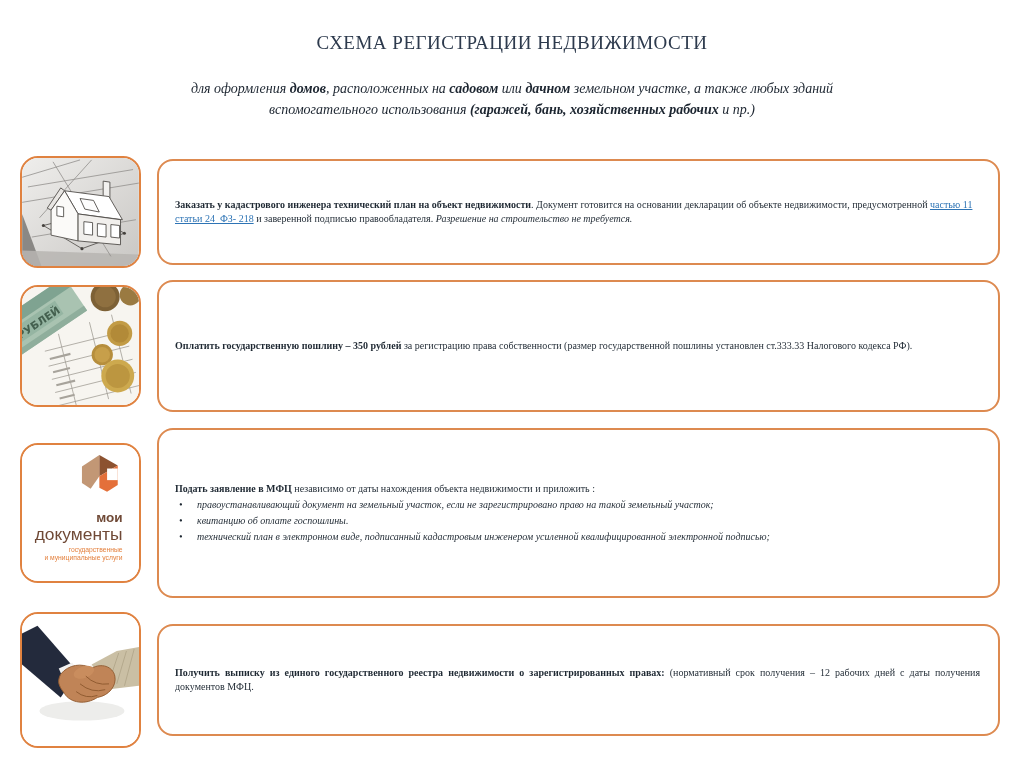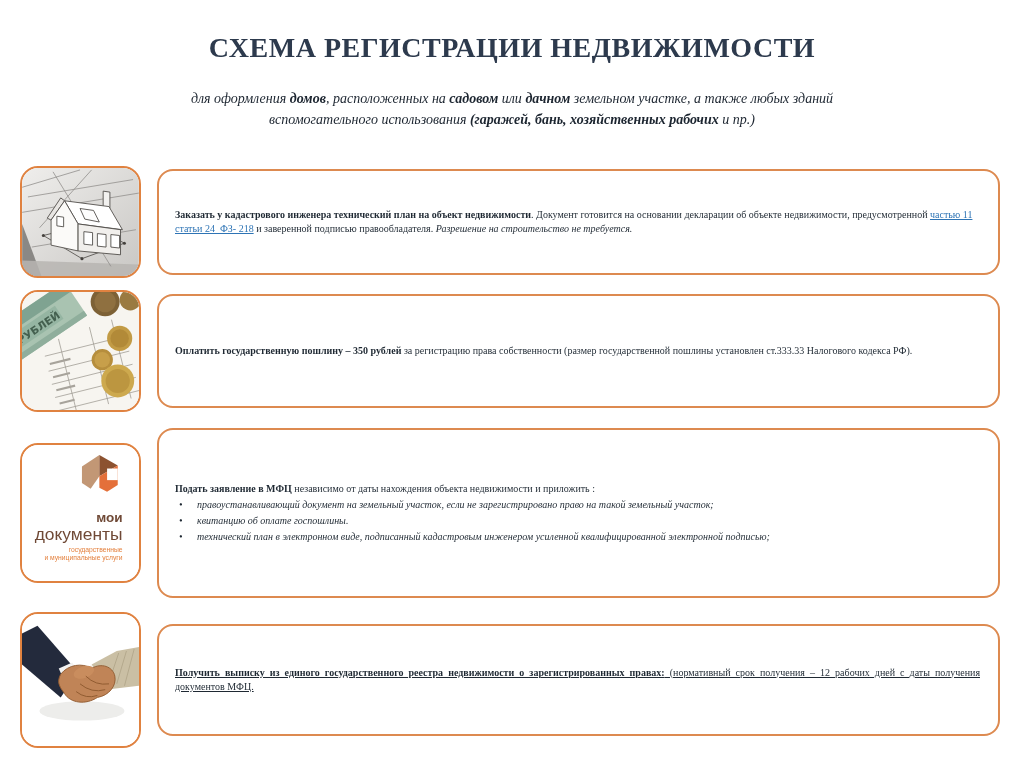--- a/index.html
+++ b/index.html
@@ -11,45 +11,45 @@
     --logo-brown:#6F4936;
     --logo-orange:#E4813F;
   }
   *{box-sizing:border-box;}
   html,body{margin:0;padding:0;background:#fff;}
   .page{
     width:1024px;height:768px;position:relative;overflow:hidden;
     background:#fff;font-family:"Liberation Serif", serif;color:var(--body-color,#1F2933);
   }
   .page-title{
-    margin:32px 0 0;text-align:center;font-size:28px;font-weight:bold;
+    margin:32px 0 0;text-align:center;font-size:19px;font-weight:normal;
     letter-spacing:.5px;color:var(--title-color,#2D3A4D);
   }
   .page-subtitle{
     margin:24px auto 0;max-width:940px;text-align:center;font-style:italic;
     font-size:14px;line-height:1.5;color:#1C2530;
   }
   .page-subtitle .b{font-weight:bold;}
   .steps{margin-top:36px;padding:0 24px 0 20px;}
   .step-row{display:flex;align-items:center;gap:16px;}
   .step-row.r2{margin-top:12px;}
   .step-row.r3{margin-top:16px;}
-  .step-row.r4{margin-top:14px;text-decoration:underline;}
+  .step-row.r4{margin-top:14px;}
   .step-image{
     flex:0 0 121px;width:121px;border:2px solid var(--image-border,#E08240);
     border-radius:18px;overflow:hidden;background:#fff;
   }
   .step-image svg{display:block;width:100%;height:100%;}
   .ih1{height:112px;} .ih2{height:122px;} .ih3{height:140px;} .ih4{height:136px;}
   .step-box{
     flex:1;border:2px solid var(--box-border,#DD8A50);border-radius:16px;
     padding:10px 18px 10px 16px;display:flex;flex-direction:column;justify-content:center;
     font-size:10px;line-height:1.45;color:var(--body-color,#1F2933);
   }
-  .bh1{height:106px;} .bh2{height:114px;} .bh3{height:170px;line-height:1.58;} .bh4{height:112px;}
+  .bh1{height:106px;} .bh2{height:132px;} .bh3{height:170px;line-height:1.58;} .bh4{height:112px;}
   .step-box p{margin:0;}
   .step-box .b{font-weight:bold;}
   .step-box .i{font-style:italic;}
   .justify{text-align:justify;}
   a.law-link{color:var(--link-color,#2E74B5);text-decoration:underline;}
   ul.attach-list{margin:0;padding:0;list-style:none;}
   ul.attach-list li{position:relative;padding-left:22px;text-align:justify;font-style:italic;}
   ul.attach-list li::before{content:"\2022";position:absolute;left:4px;}
   .logo-text{font-family:"Liberation Sans", sans-serif;}
 </style>

